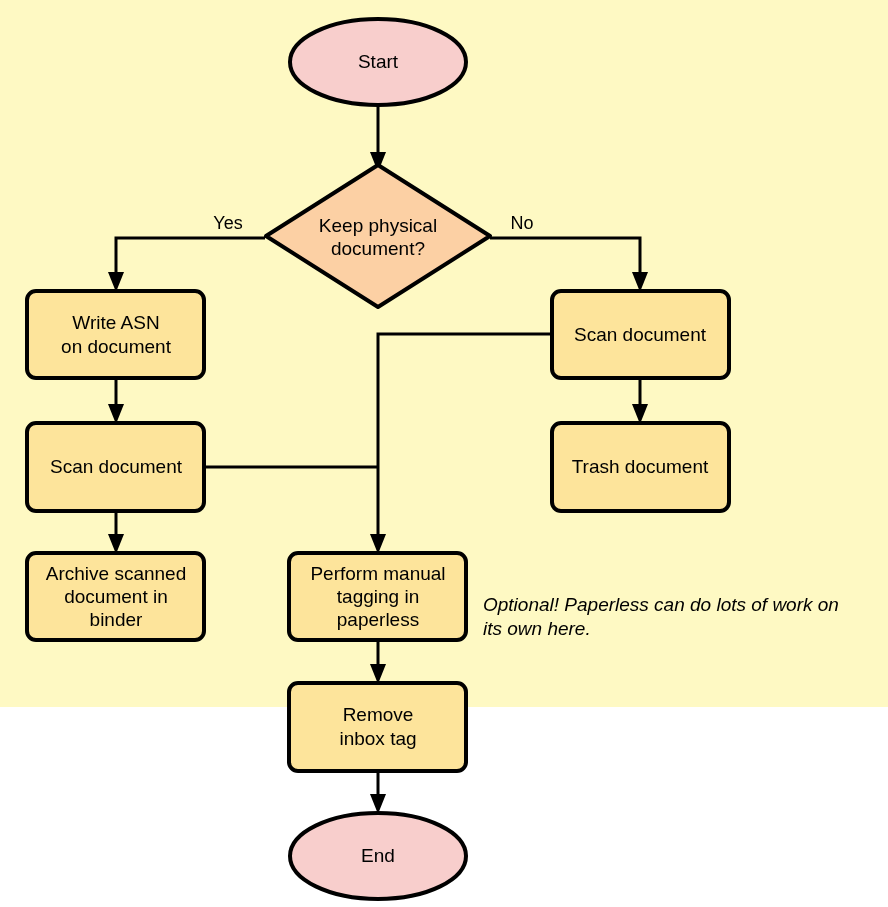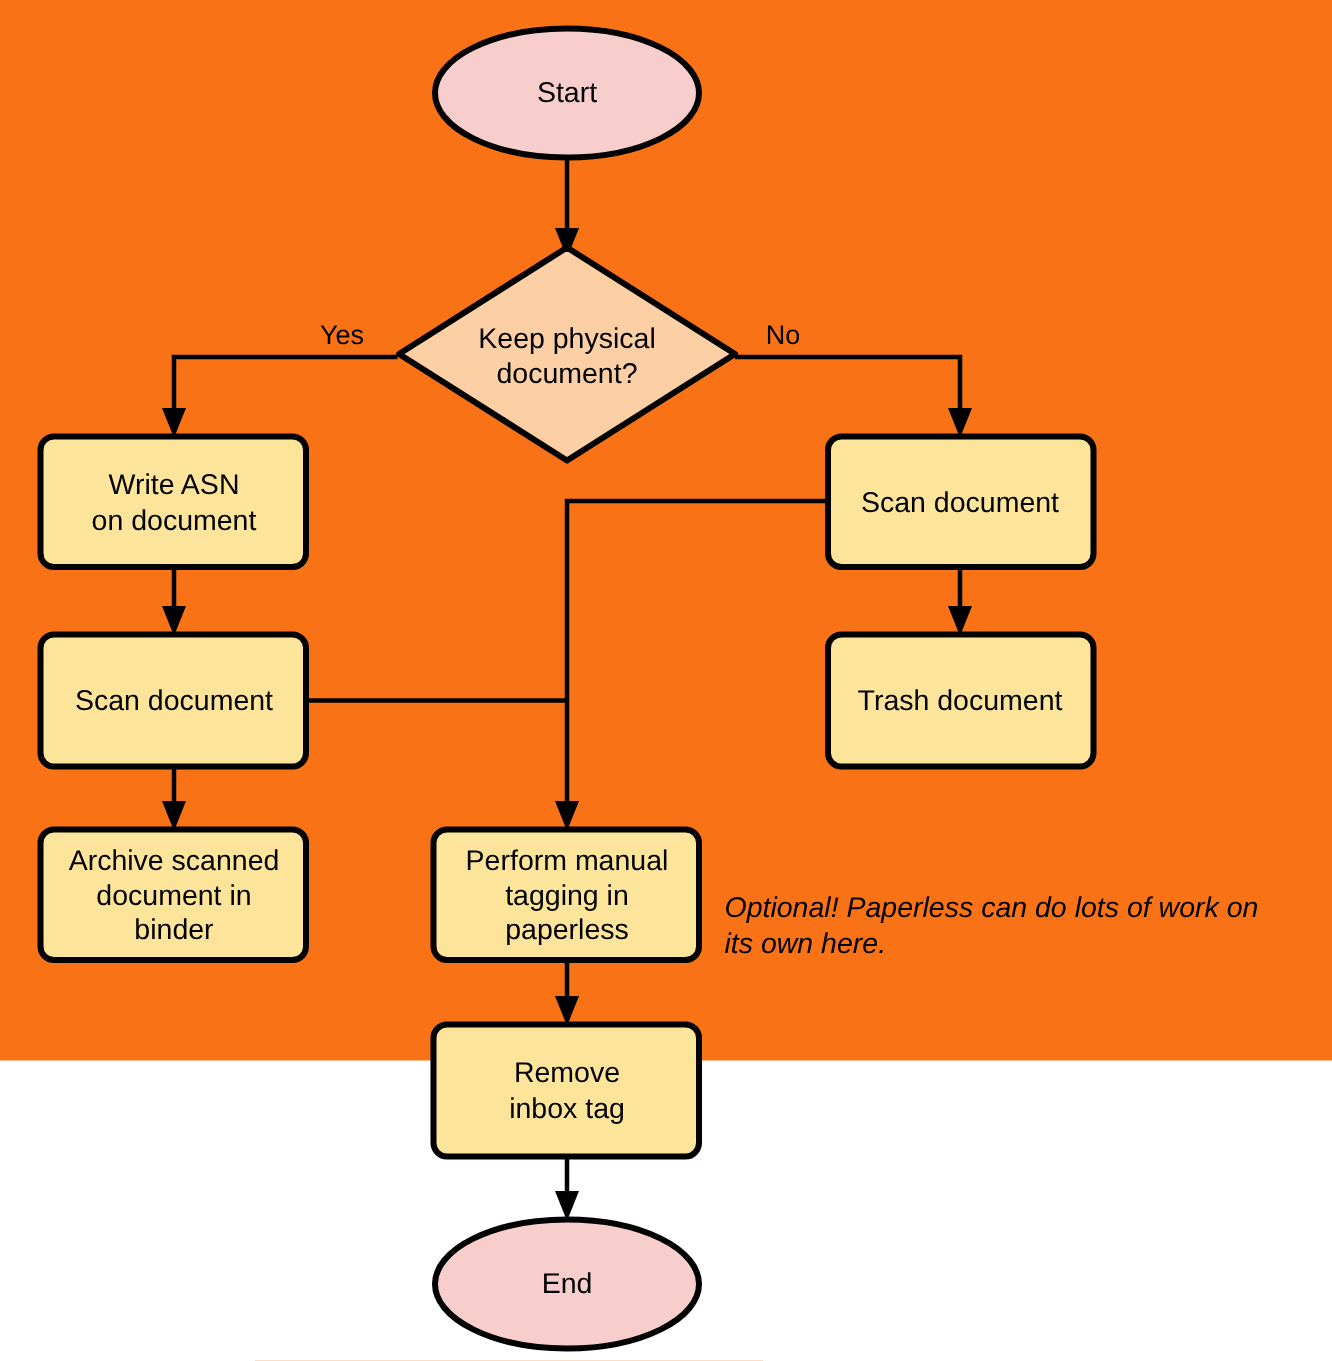--- a/index.html
+++ b/index.html
@@ -11,21 +11,21 @@
   body {
     font-family: "Liberation Sans", sans-serif;
     width: 888px;
     height: 907px;
     overflow: hidden;
   }
   #flow-root {
     position: relative;
     width: 888px;
     height: 707px;
-    background: #f97316;
+    background: #fef9c3;
   }
   #flow-svg {
     position: absolute;
     top: 0;
     left: 0;
     width: 888px;
     height: 907px;
     display: block;
   }
   .node-label {

